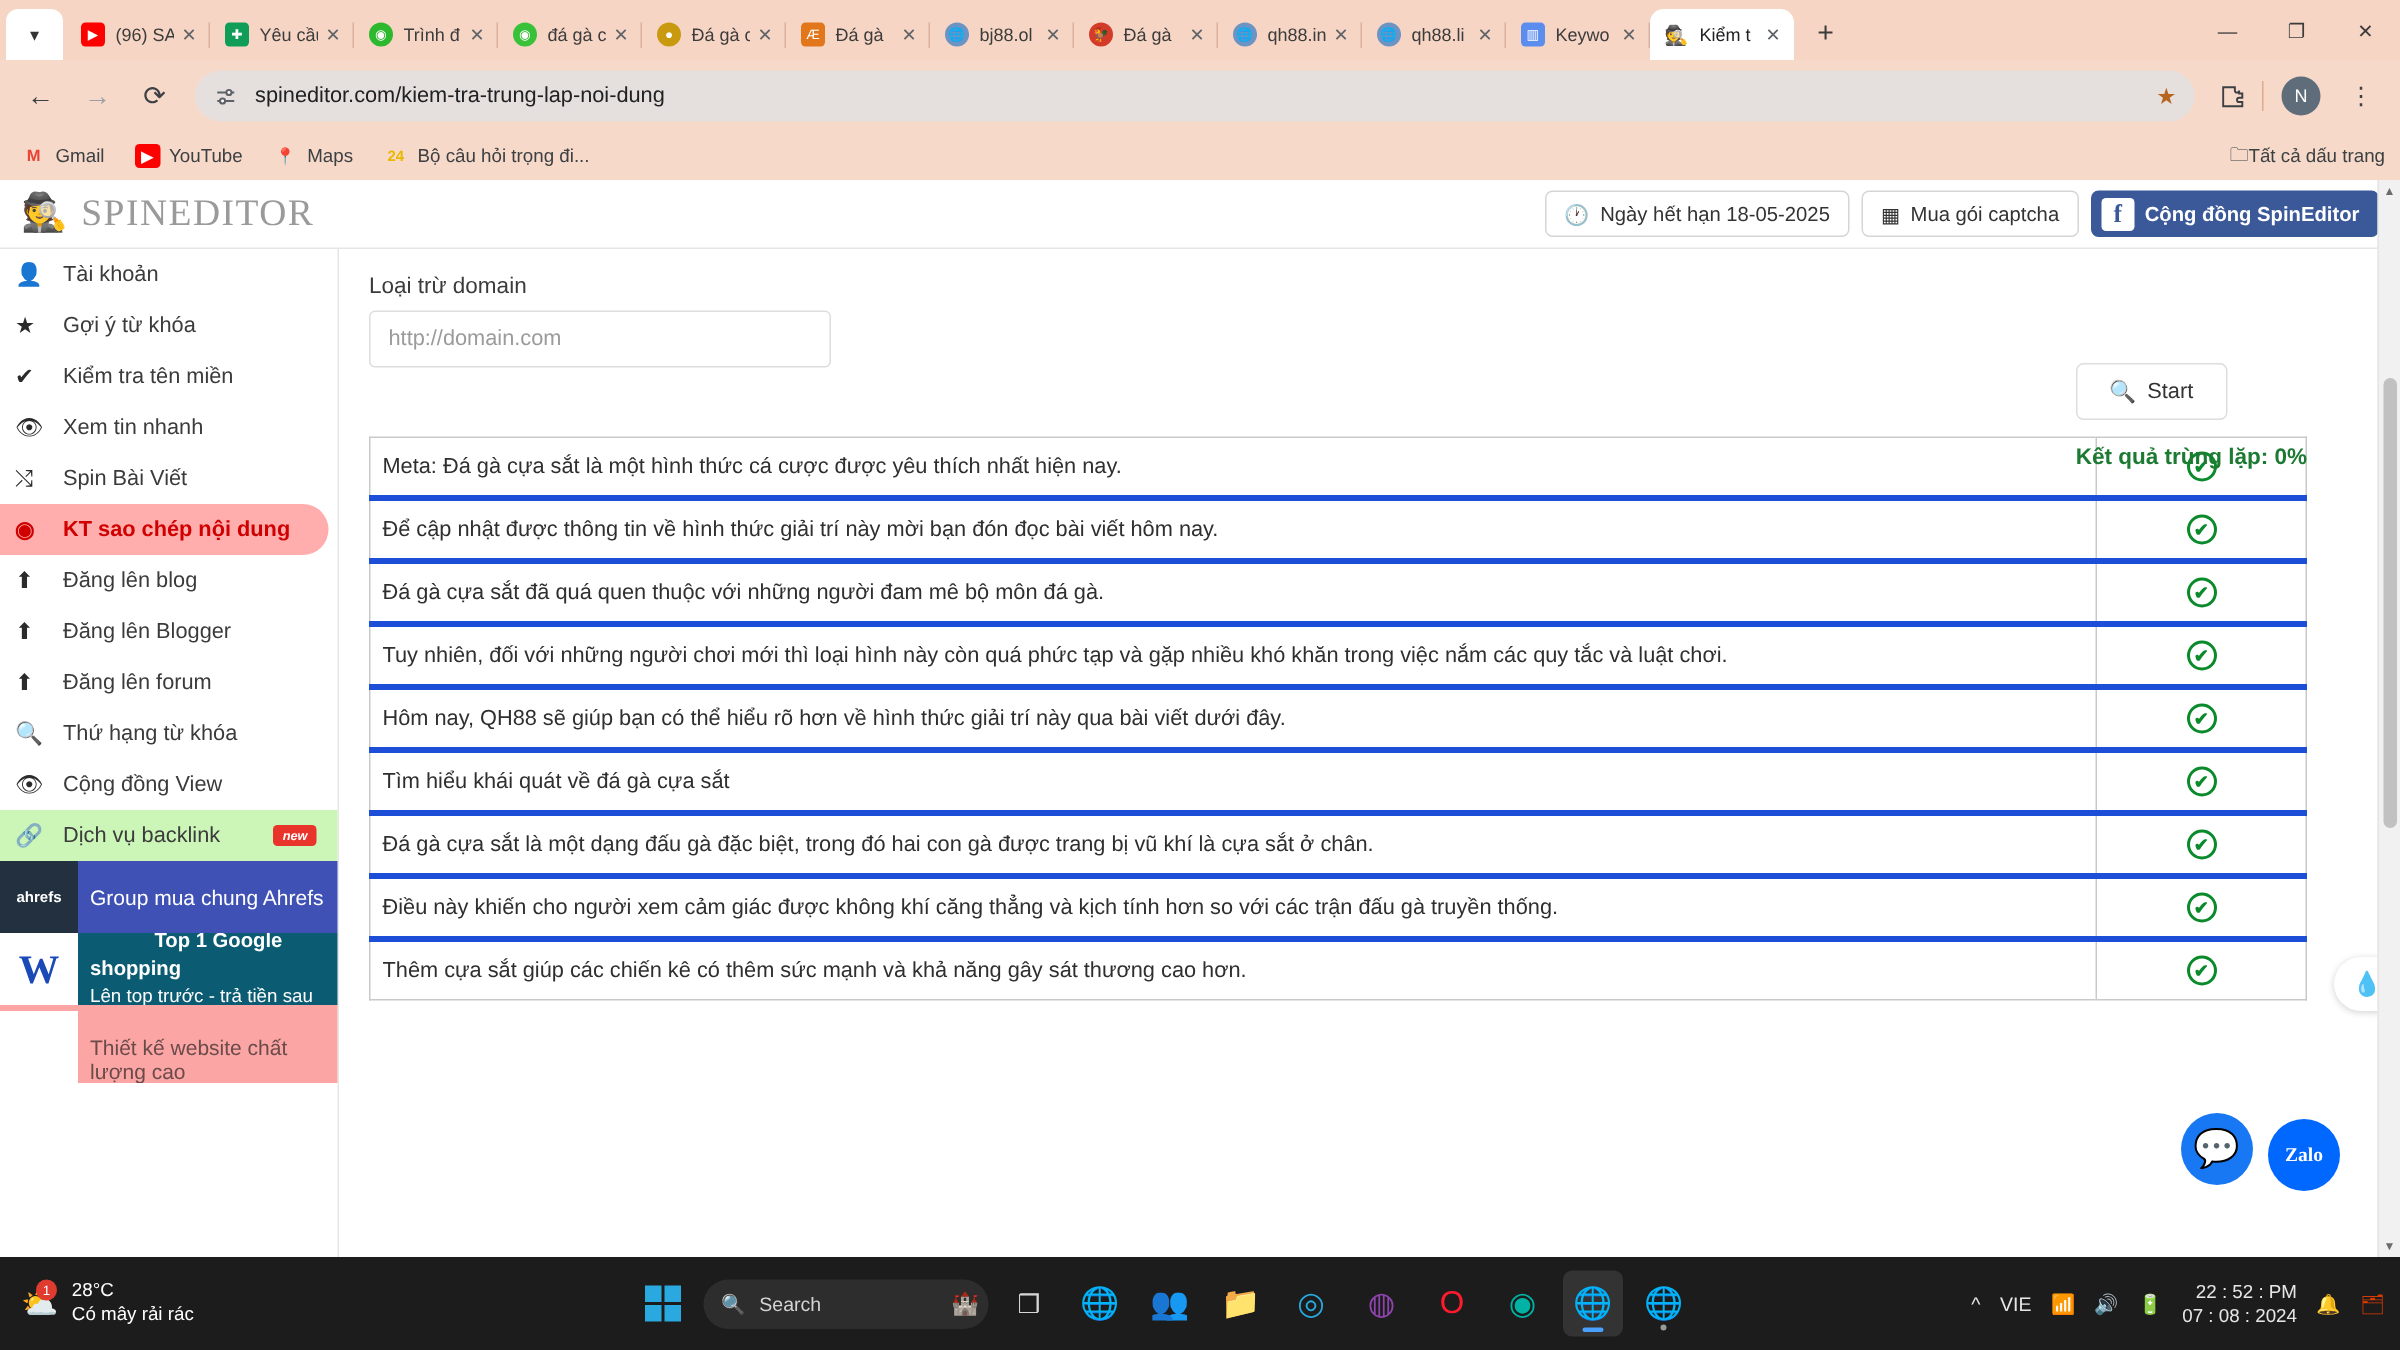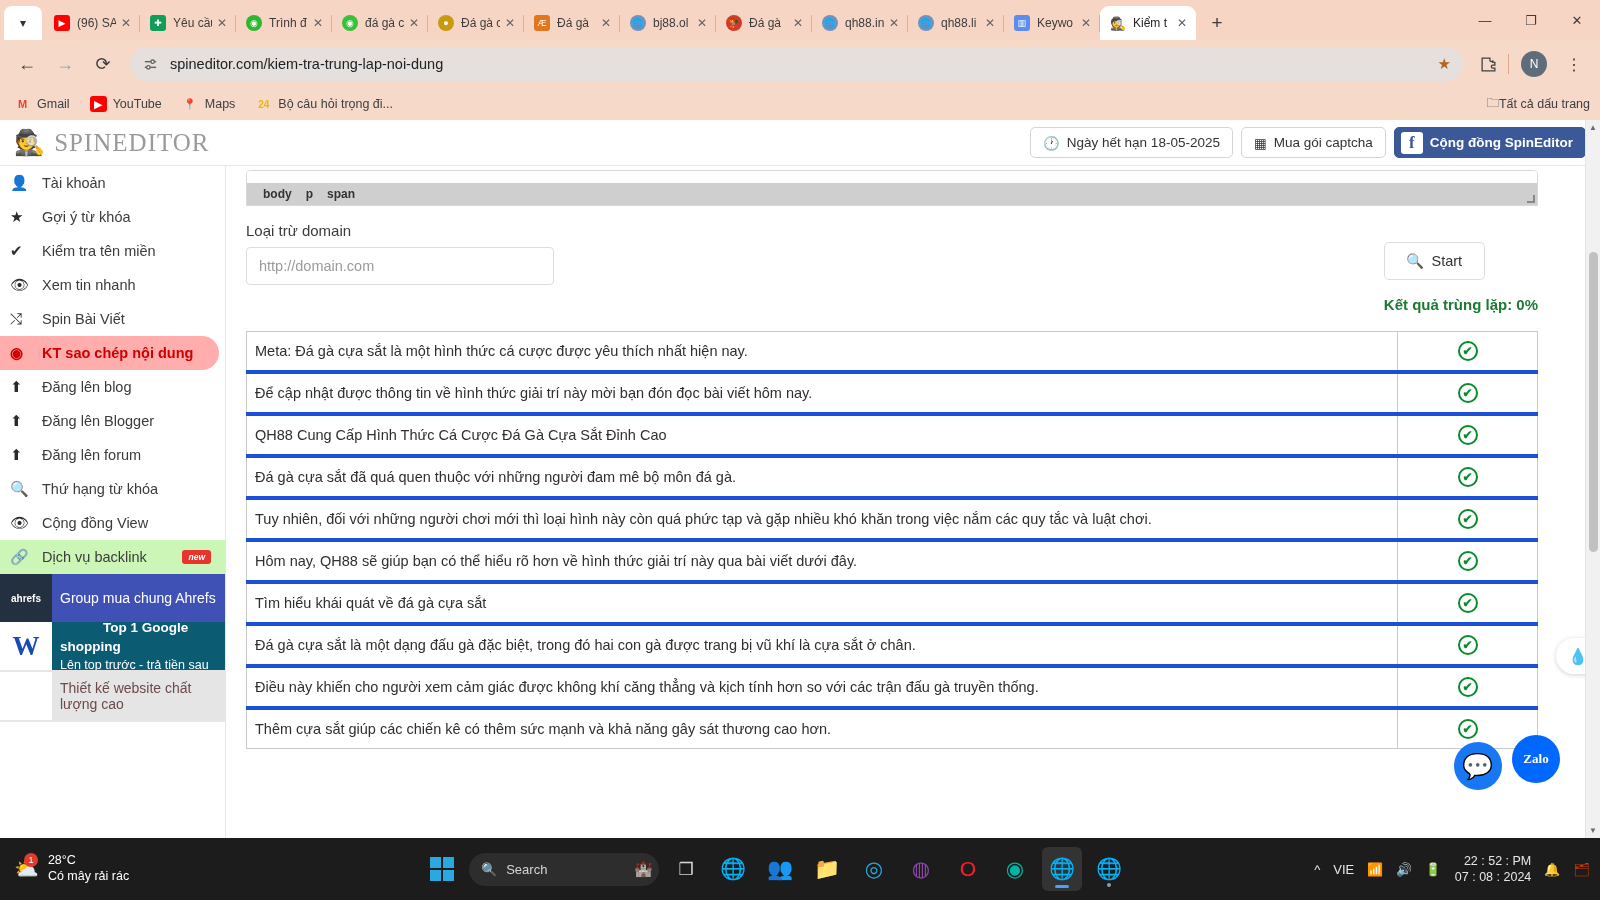--- a/index.html
+++ b/index.html
@@ -134,21 +134,21 @@
   .promo .ptxt { flex: 1; padding: 0 8px; line-height: 1.15; }
   .promo1 { background: #3f51b5; }
   .promo1 .pimg { background: #22303f; font-weight: bold; font-size: 10px; }
   .promo1 .ptxt { color: #fff; font-size: 14px; }
   .promo2 { background: #0b5c72; }
   .promo2 .pimg { background: #fff; color: #1a49b8; font-weight: bold; font-size: 27px;
                   font-family: "Liberation Serif", serif; }
   .promo2 .ptxt { color: #fff; }
   .promo2 .l1 { font-size: 13.5px; font-weight: bold; margin-left: 43px; }
   .promo2 .l2 { font-size: 12.5px; }
-  .promo3 { background: #e5e5e5; height: 52px; }
+  .promo3 { background: #fca5a5; height: 52px; align-items: flex-end; }
   .promo3 .pimg { background: #fff; }
   .promo3 .ptxt { color: #6b4a4a; font-size: 14px; }
 
   
   .main { flex: 1; position: relative; background: #fff; overflow: hidden; }
   .main-inner { padding: 0 62px 0 20px; }
 
   .editor-strip {
     margin-top: 4px; background: #fff; border: 1px solid #d9d9d9;
     border-radius: 4px 4px 0 0; position: relative; height: 36px; overflow: hidden;
@@ -195,21 +195,21 @@
 
   
   .drop-widget {
     position: absolute; right: 0; top: 472px; width: 44px; height: 36px;
     background: #fff; border-radius: 18px 0 0 18px; box-shadow: 0 1px 5px rgba(0,0,0,.18);
     display: flex; align-items: center; justify-content: center; font-size: 16px;
   }
   .fab { position: absolute; width: 48px; height: 48px; border-radius: 50%;
          display: flex; align-items: center; justify-content: center; color: #fff; }
   .fab-messenger { right: 98px; bottom: 48px; background: #1877f2; font-size: 25px; }
-  .fab-zalo { right: 40px; bottom: 55px; background: #0068ff; font-size: 13px; font-weight: bold;
+  .fab-zalo { right: 40px; bottom: 44px; background: #0068ff; font-size: 13px; font-weight: bold;
               font-family: "Liberation Serif", serif; }
 
   
   .pg-scroll { position: absolute; right: 0; top: 0; width: 15px; height: 718px; background: #f1f1f1;
                border-left: 1px solid #e4e4e4; }
   .pg-scroll .up, .pg-scroll .dn { height: 15px; display: flex; align-items: center;
                justify-content: center; font-size: 8px; color: #6b6b6b; }
   .pg-scroll .thumb { position: absolute; top: 132px; left: 3px; width: 9px; height: 300px;
                background: #c1c1c1; border-radius: 5px; }
 
@@ -458,53 +458,40 @@
         </div>
         <div class="promo promo3">
           <span class="pimg" style="font-size:18px">🖥</span>
           <span class="ptxt">Thiết kế website chất lượng cao</span>
         </div>
       </div>
 
       <div class="main">
         <div class="main-inner">
 
-          <div class="editor-strip">
-            <div class="editor-ghost"></div>
-            <div class="statusbar">
-              <span>body</span>
-              <span>p</span>
-              <span>span</span>
-            </div>
-            <div class="resizer"></div>
-          </div>
 
           <div class="field-label">Loại trừ domain</div>
           <div class="field-input">http://domain.com</div>
 
           <div class="start-row">
             <div class="start-btn">
               <span>🔍</span>
               <span>Start</span>
             </div>
             <div class="dup-result">Kết quả trùng lặp: 0%</div>
           </div>
 
           <table class="result-table">
             <tbody>
                 <tr>
               <td class="c-text">Meta: Đá gà cựa sắt là một hình thức cá cược được yêu thích nhất hiện nay.</td>
               <td class="c-mark"><span class="chk">✔</span></td>
             </tr>
             <tr>
               <td class="c-text">Để cập nhật được thông tin về hình thức giải trí này mời bạn đón đọc bài viết hôm nay.</td>
-              <td class="c-mark"><span class="chk">✔</span></td>
-            </tr>
-            <tr>
-              <td class="c-text">QH88 Cung Cấp Hình Thức Cá Cược Đá Gà Cựa Sắt Đỉnh Cao</td>
               <td class="c-mark"><span class="chk">✔</span></td>
             </tr>
             <tr>
               <td class="c-text">Đá gà cựa sắt đã quá quen thuộc với những người đam mê bộ môn đá gà.</td>
               <td class="c-mark"><span class="chk">✔</span></td>
             </tr>
             <tr>
               <td class="c-text">Tuy nhiên, đối với những người chơi mới thì loại hình này còn quá phức tạp và gặp nhiều khó khăn trong việc nắm các quy tắc và luật chơi.</td>
               <td class="c-mark"><span class="chk">✔</span></td>
             </tr>

